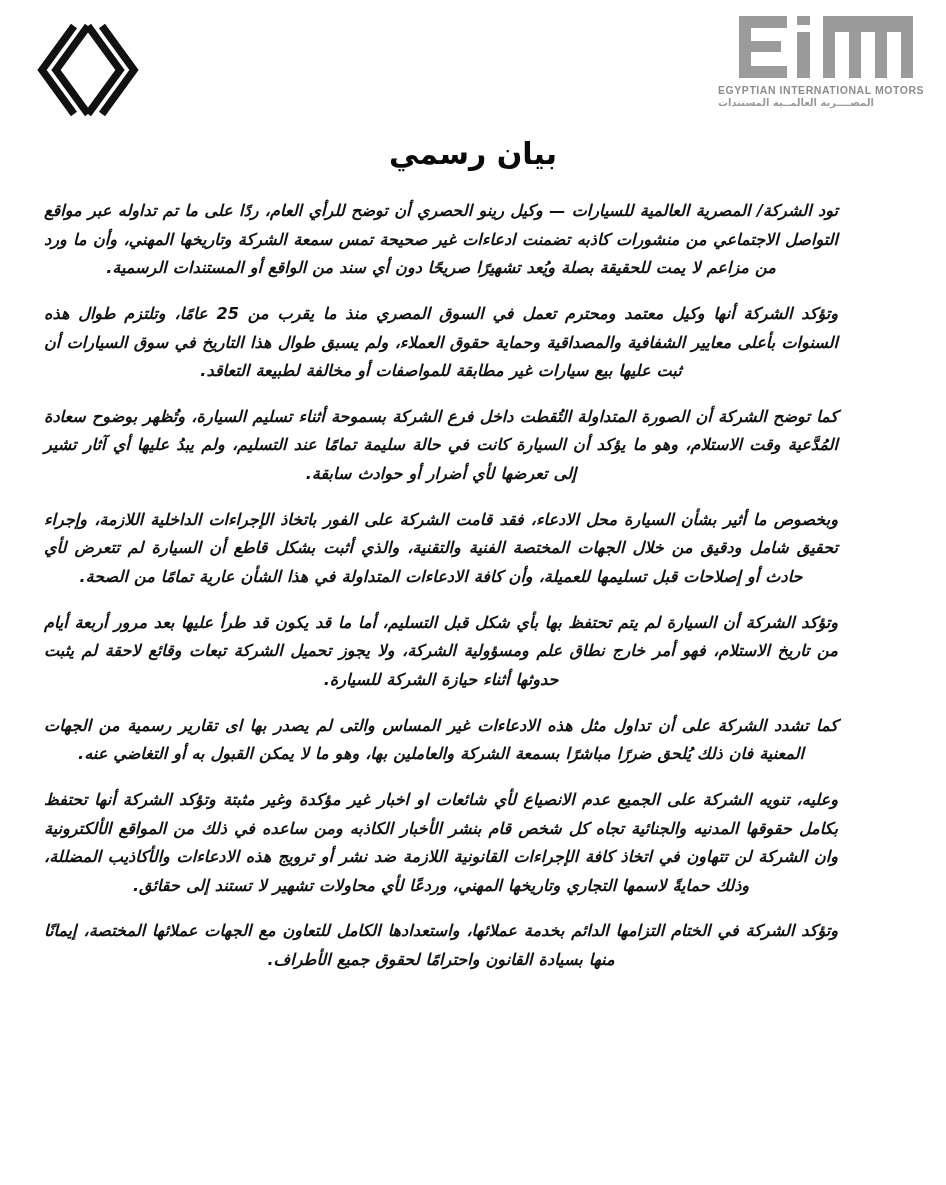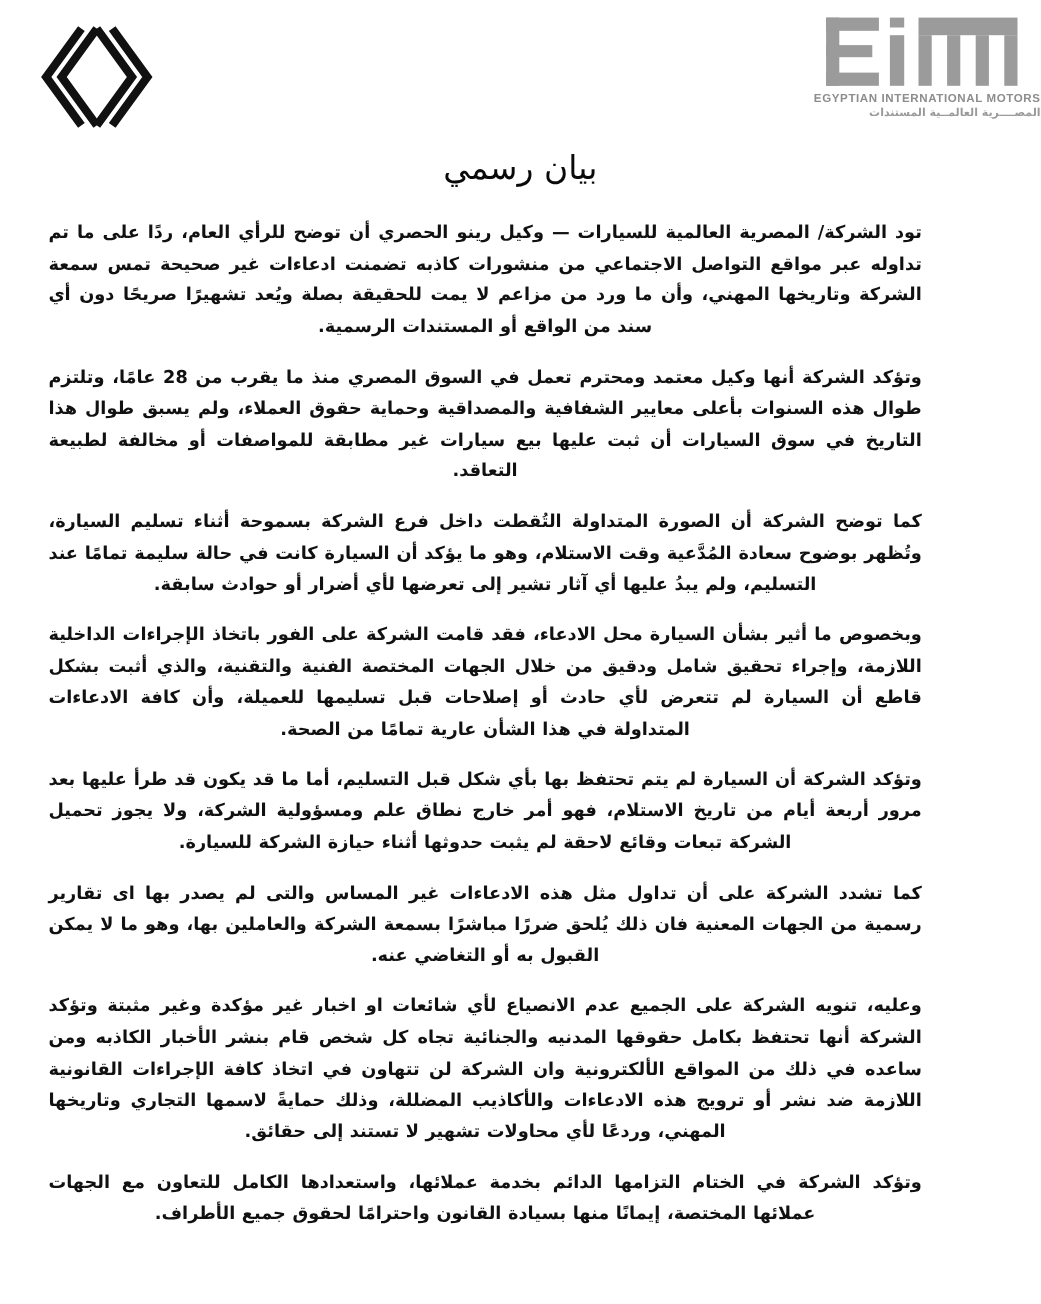--- a/index.html
+++ b/index.html
@@ -26,24 +26,24 @@
     position: absolute;
     top: 18px;
     right: auto;
     left: 22px;
     width: 124px;
     height: 104px;
   }
   .eim-logo {
     position: absolute;
     top: 14px;
-    right: 0;
+    right: 12px;
     left: auto;
     width: 216px;
-    text-align: right;
+    text-align: left;
   }
   .eim-mark {
     display: block;
     margin: 0 auto;
     width: 178px;
     height: 66px;
   }
   .eim-en {
     font-family: "Liberation Sans", sans-serif;
     font-size: 10.5px;
@@ -62,30 +62,31 @@
     font-weight: 700;
     margin-top: 1px;
     line-height: 1.2;
     white-space: nowrap;
   }
 
   
   .doc-title {
     text-align: center;
     font-family: "DejaVu Sans", "Liberation Sans", sans-serif;
-    font-weight: 400;
+    font-weight: 700;
     font-size: 30px;
     color: #0a0a0a;
     margin: 14px 0 0 0;
     letter-spacing: 0px;
   }
 
   
   .body-area {
     padding: 26px 108px 0 44px;
+    font-style: italic;
   }
   .para {
     font-family: "DejaVu Sans", "Liberation Sans", sans-serif;
     font-weight: 700;
     font-size: 16.1px;
     line-height: 1.78;
     color: #111111;
     text-align: justify;
     text-align-last: center;
     margin: 0 0 17px 0;
@@ -133,21 +134,21 @@
       </svg>
       <div class="eim-en">EGYPTIAN INTERNATIONAL MOTORS</div>
       <div class="eim-ar">المصــــرية العالمــية المستندات</div>
     </div>
   </div>
 
   <h1 class="doc-title">بيان رسمي</h1>
 
   <div class="body-area">
     <p class="para">تود الشركة/ المصرية العالمية للسيارات — وكيل رينو الحصري أن توضح للرأي العام، ردًا على ما تم تداوله عبر مواقع التواصل الاجتماعي من منشورات كاذبه تضمنت ادعاءات غير صحيحة تمس سمعة الشركة وتاريخها المهني، وأن ما ورد من مزاعم لا يمت للحقيقة بصلة ويُعد تشهيرًا صريحًا دون أي سند من الواقع أو المستندات الرسمية.</p>
-    <p class="para">وتؤكد الشركة أنها وكيل معتمد ومحترم تعمل في السوق المصري منذ ما يقرب من 28 عامًا، وتلتزم طوال هذه السنوات بأعلى معايير الشفافية والمصداقية وحماية حقوق العملاء، ولم يسبق طوال هذا التاريخ في سوق السيارات أن ثبت عليها بيع سيارات غير مطابقة للمواصفات أو مخالفة لطبيعة التعاقد.</p>
+    <p class="para">وتؤكد الشركة أنها وكيل معتمد ومحترم تعمل في السوق المصري منذ ما يقرب من 25 عامًا، وتلتزم طوال هذه السنوات بأعلى معايير الشفافية والمصداقية وحماية حقوق العملاء، ولم يسبق طوال هذا التاريخ في سوق السيارات أن ثبت عليها بيع سيارات غير مطابقة للمواصفات أو مخالفة لطبيعة التعاقد.</p>
     <p class="para">كما توضح الشركة أن الصورة المتداولة التُقطت داخل فرع الشركة بسموحة أثناء تسليم السيارة، وتُظهر بوضوح سعادة المُدَّعية وقت الاستلام، وهو ما يؤكد أن السيارة كانت في حالة سليمة تمامًا عند التسليم، ولم يبدُ عليها أي آثار تشير إلى تعرضها لأي أضرار أو حوادث سابقة.</p>
     <p class="para">وبخصوص ما أثير بشأن السيارة محل الادعاء، فقد قامت الشركة على الفور باتخاذ الإجراءات الداخلية اللازمة، وإجراء تحقيق شامل ودقيق من خلال الجهات المختصة الفنية والتقنية، والذي أثبت بشكل قاطع أن السيارة لم تتعرض لأي حادث أو إصلاحات قبل تسليمها للعميلة، وأن كافة الادعاءات المتداولة في هذا الشأن عارية تمامًا من الصحة.</p>
     <p class="para">وتؤكد الشركة أن السيارة لم يتم تحتفظ بها بأي شكل قبل التسليم، أما ما قد يكون قد طرأ عليها بعد مرور أربعة أيام من تاريخ الاستلام، فهو أمر خارج نطاق علم ومسؤولية الشركة، ولا يجوز تحميل الشركة تبعات وقائع لاحقة لم يثبت حدوثها أثناء حيازة الشركة للسيارة.</p>
     <p class="para">كما تشدد الشركة على أن تداول مثل هذه الادعاءات غير المساس والتى لم يصدر بها اى تقارير رسمية من الجهات المعنية فان ذلك يُلحق ضررًا مباشرًا بسمعة الشركة والعاملين بها، وهو ما لا يمكن القبول به أو التغاضي عنه.</p>
     <p class="para">وعليه، تنويه الشركة على الجميع عدم الانصياع لأي شائعات او اخبار غير مؤكدة وغير مثبتة وتؤكد الشركة أنها تحتفظ بكامل حقوقها المدنيه والجنائية تجاه كل شخص قام بنشر الأخبار الكاذبه ومن ساعده في ذلك من المواقع الألكترونية وان الشركة لن تتهاون في اتخاذ كافة الإجراءات القانونية اللازمة ضد نشر أو ترويج هذه الادعاءات والأكاذيب المضللة، وذلك حمايةً لاسمها التجاري وتاريخها المهني، وردعًا لأي محاولات تشهير لا تستند إلى حقائق.</p>
     <p class="para last">وتؤكد الشركة في الختام التزامها الدائم بخدمة عملائها، واستعدادها الكامل للتعاون مع الجهات عملائها المختصة، إيمانًا منها بسيادة القانون واحترامًا لحقوق جميع الأطراف.</p>
   </div>
 
 </div>
 

